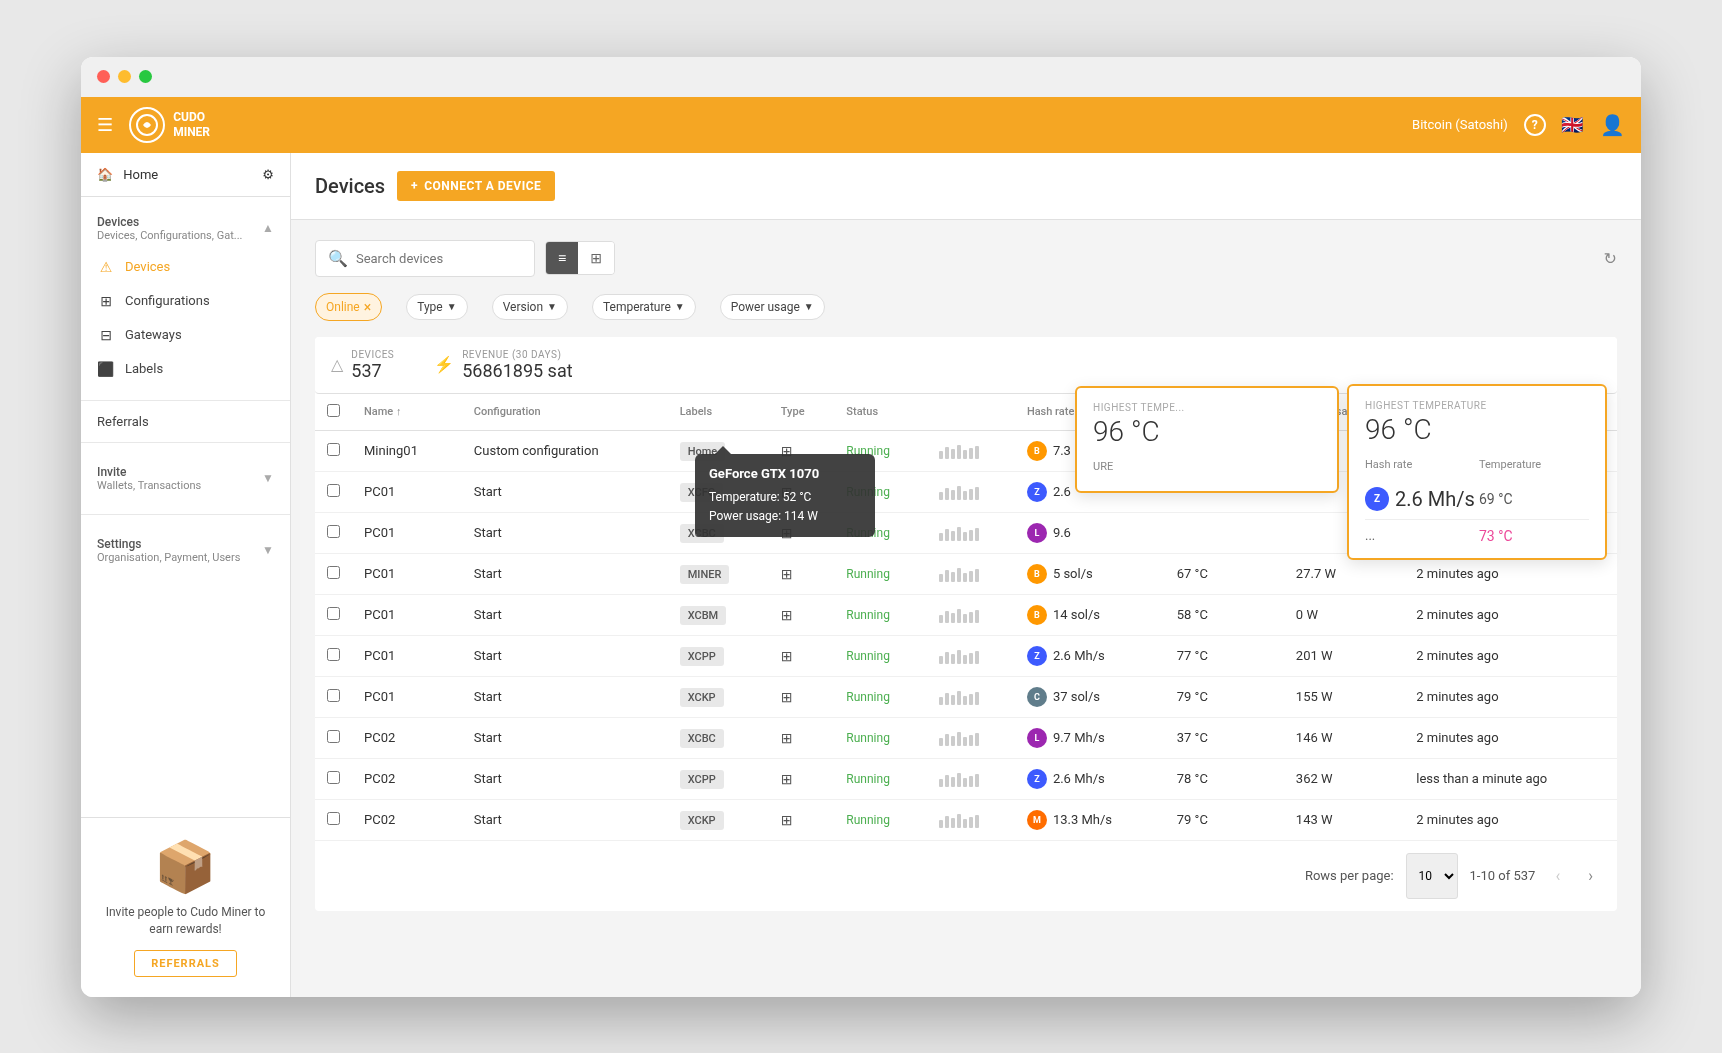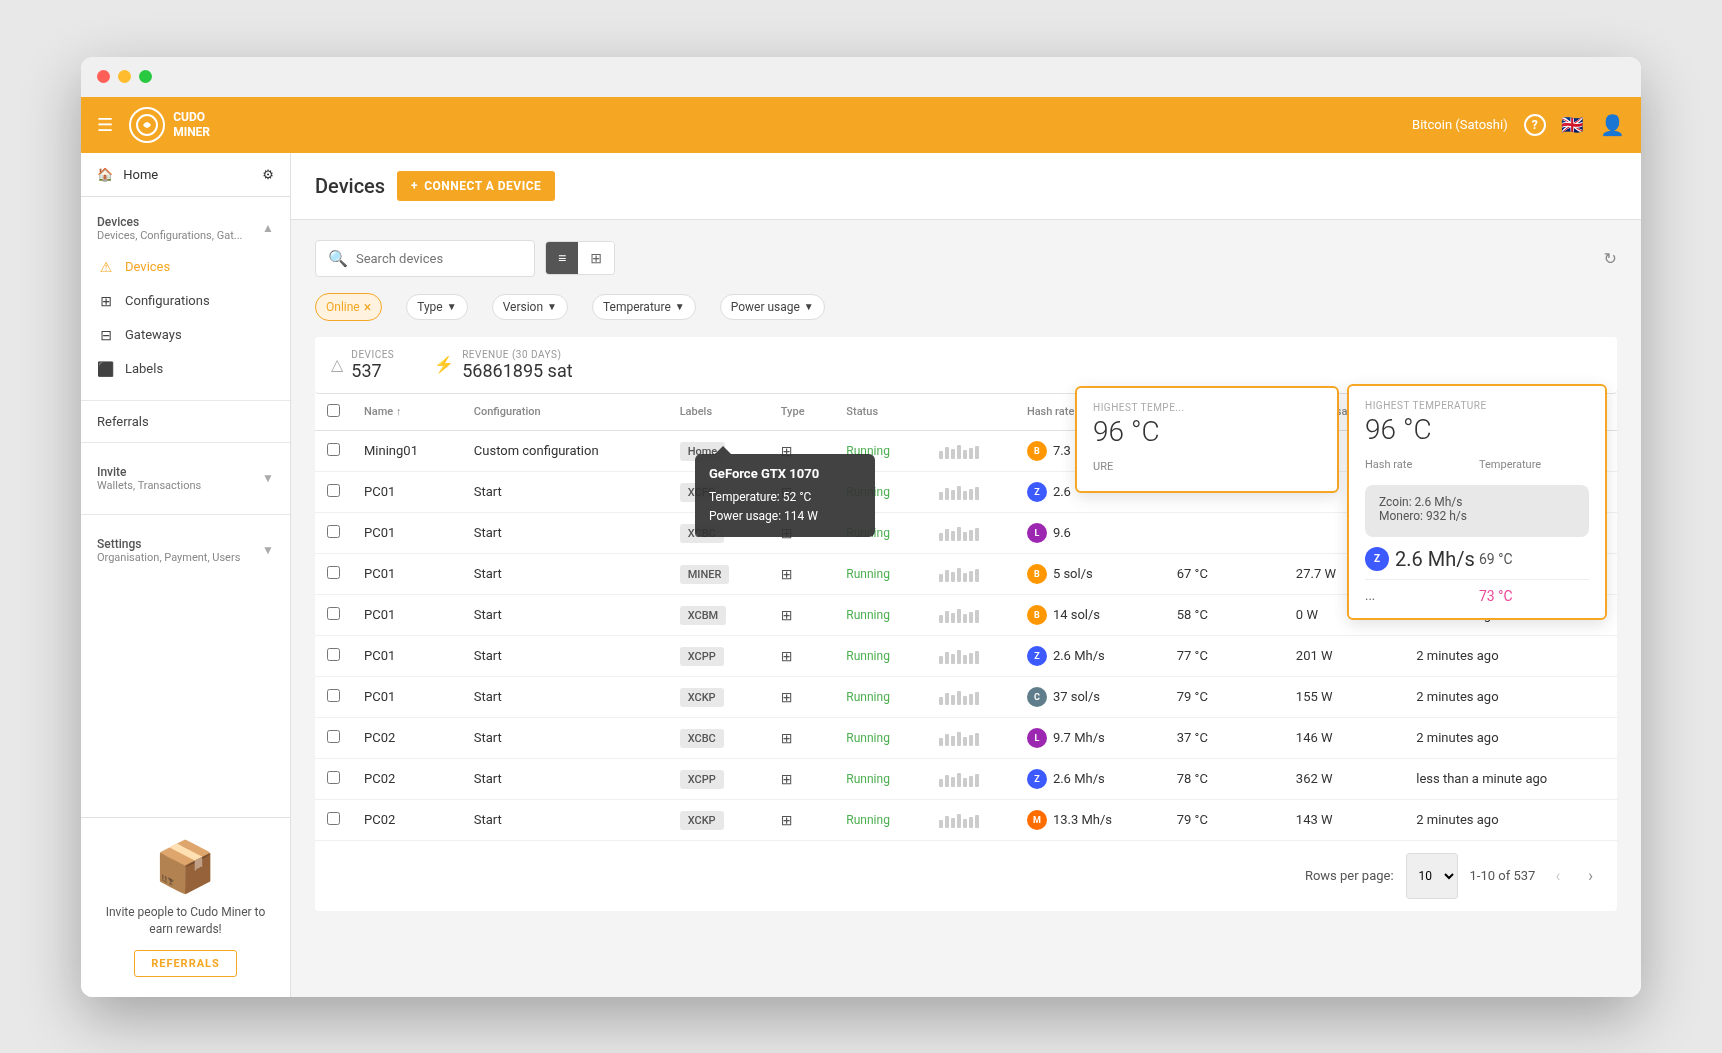--- a/index.html
+++ b/index.html
@@ -641,23 +641,20 @@
                 </div>
               </div>
 
               <div class="hover-card">
                 <div class="hover-card-title">HIGHEST TEMPERATURE</div>
                 <div class="hover-card-temp">96 °C</div>
                 <div style="display:grid;grid-template-columns:1fr 1fr;gap:4px;margin-bottom:8px;">
                   <div class="hover-card-col-header">Hash rate</div>
                   <div class="hover-card-col-header">Temperature</div>
                 </div>
-                <div class="hover-card-inner">
-                  <div class="hover-card-inner-title">Zcoin: 2.6 Mh/s<br>Monero: 932 h/s</div>
-                </div>
                 <div style="display:grid;grid-template-columns:1fr 1fr;gap:4px;margin-top:10px;align-items:center;">
                   <div class="hover-card-inner-value">
                     <div style="width:24px;height:24px;border-radius:50%;background:#3d5afe;display:flex;align-items:center;justify-content:center;color:white;font-size:10px;font-weight:bold;">Z</div>
                     <span>2.6 Mh/s</span>
                   </div>
                   <div style="font-size:14px;color:#555;">69 °C</div>
                 </div>
                 <div style="display:grid;grid-template-columns:1fr 1fr;gap:4px;margin-top:8px;align-items:center;padding-top:8px;border-top:1px solid #eee;">
                   <div style="font-size:13px;color:#666;">...</div>
                   <div style="font-size:14px;color:#ec4899;">73 °C</div>

